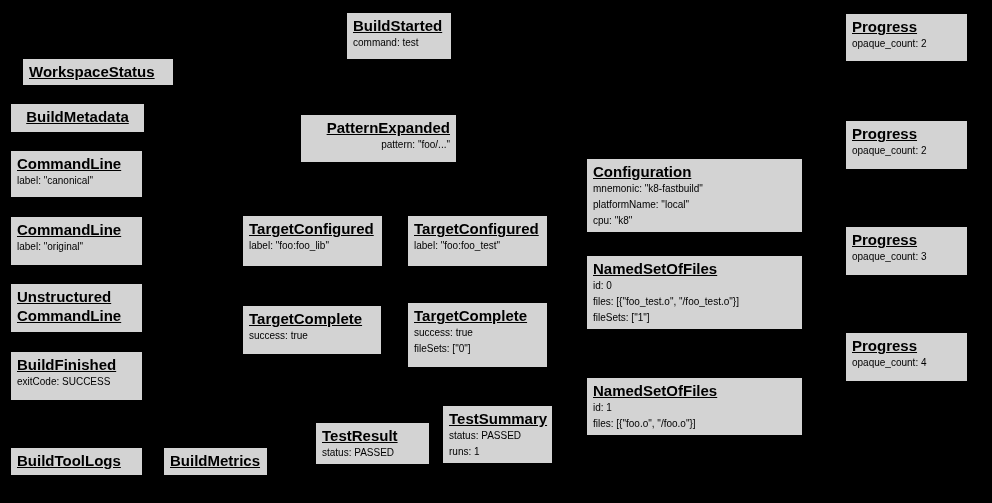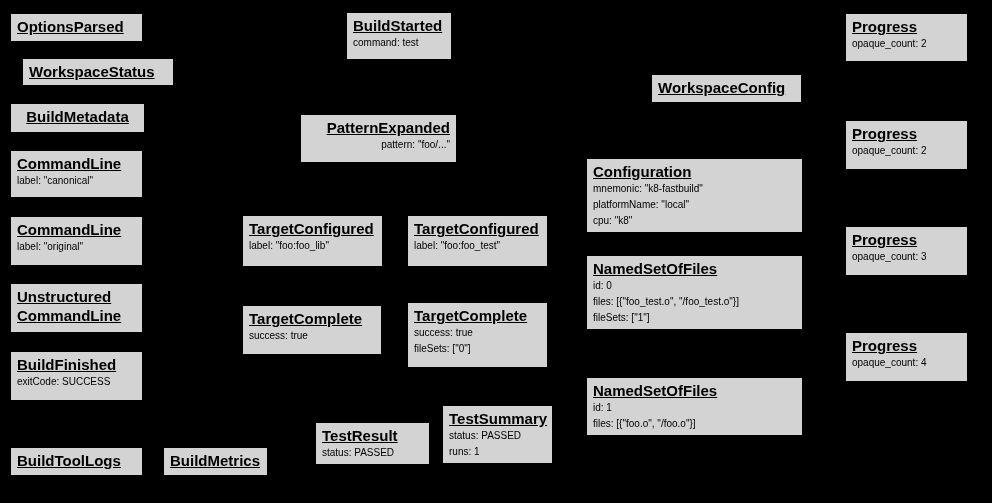--- a/index.html
+++ b/index.html
@@ -34,23 +34,20 @@
     font-size: 10px;
     line-height: 16px;
     white-space: pre;
   }
 </style>
 </head>
 <body>
 
 <div id="canvas">
 
-  <div class="node" style="left:10px; top:13px; width:133px; min-height:29px;">
-    <div class="t">OptionsParsed</div>
-  </div>
 
   <div class="node" style="left:22px; top:58px; width:152px; min-height:28px;">
     <div class="t">WorkspaceStatus</div>
   </div>
 
   <div class="node" style="left:10px; top:103px; width:135px; min-height:30px;text-align:center;">
     <div class="t">BuildMetadata</div>
   </div>
 
   <div class="node" style="left:10px; top:150px; width:133px; min-height:48px;">
@@ -116,23 +113,20 @@
     <div class="t">TestResult</div>
     <div class="l">status: PASSED</div>
   </div>
 
   <div class="node" style="left:442px; top:405px; width:111px; min-height:58px;">
     <div class="t">TestSummary</div>
     <div class="l">status: PASSED</div>
     <div class="l">runs: 1</div>
   </div>
 
-  <div class="node" style="left:651px; top:74px; width:151px; min-height:29px;">
-    <div class="t">WorkspaceConfig</div>
-  </div>
 
   <div class="node" style="left:586px; top:158px; width:217px; min-height:75px;">
     <div class="t">Configuration</div>
     <div class="l">mnemonic: "k8-fastbuild"</div>
     <div class="l">platformName: "local"</div>
     <div class="l">cpu: "k8"</div>
   </div>
 
   <div class="node" style="left:586px; top:255px; width:217px; min-height:75px;">
     <div class="t">NamedSetOfFiles</div>

